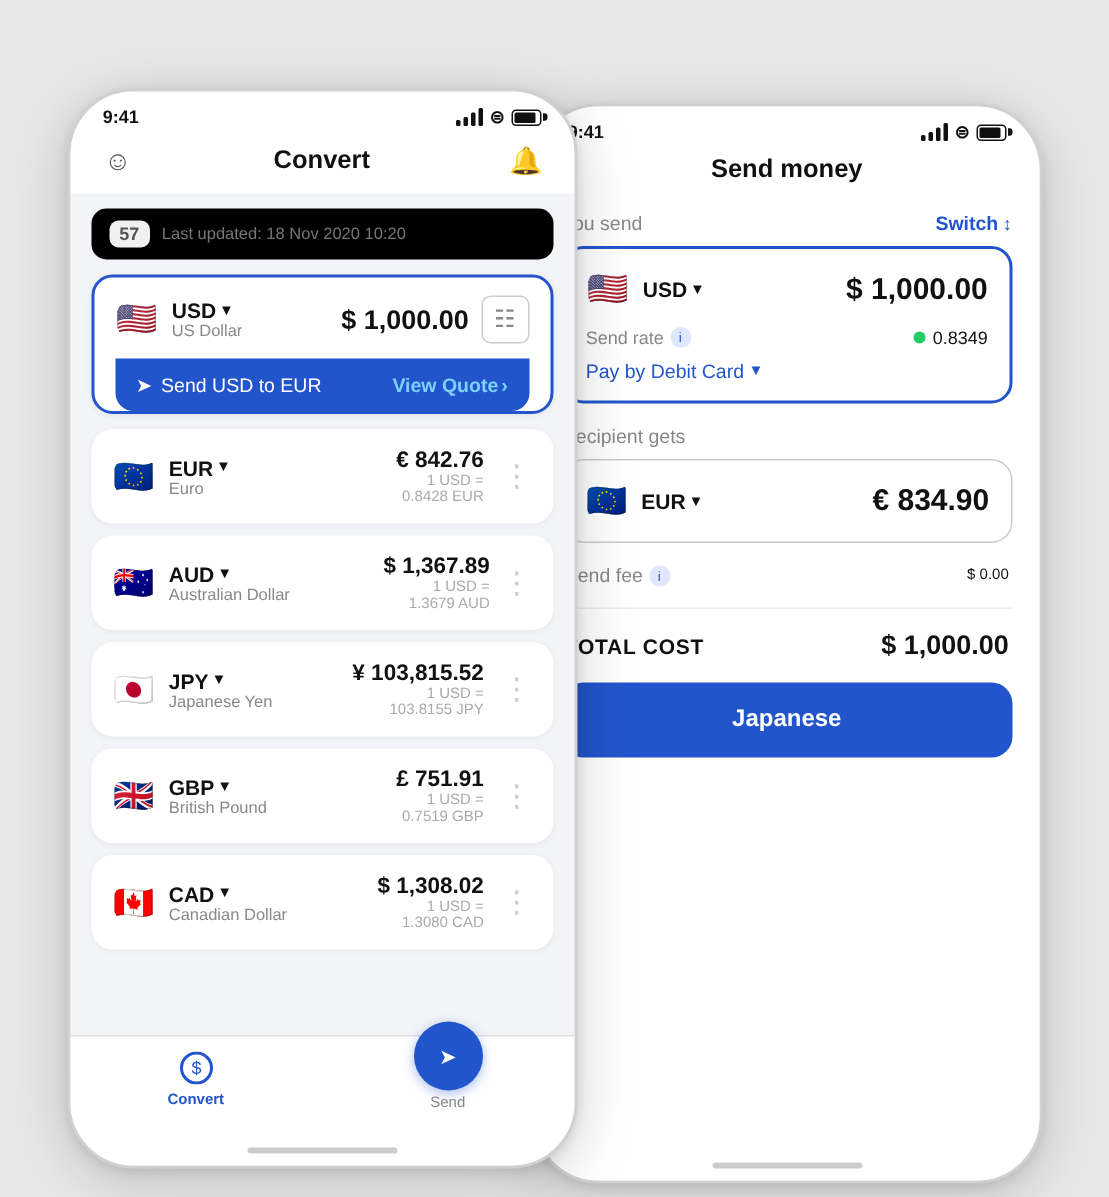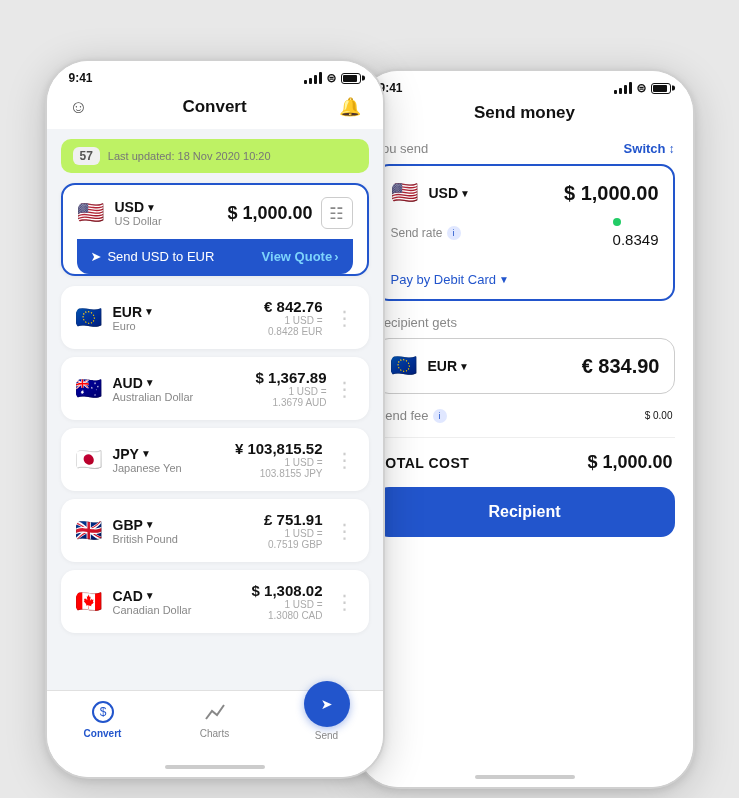--- a/index.html
+++ b/index.html
@@ -141,21 +141,21 @@
       color: #888;
     }
     .tab-label.active { color: #2255cc; font-weight: 600; }
     .tab-icon.active { color: #2255cc; }
     
     .update-bar {
       display: flex;
       align-items: center;
       gap: 8px;
       margin-bottom: 10px;
-      background: #bef264;
+      background: #000000;
       border-radius: 10px;
       padding: 8px 12px;
     }
     .update-badge {
       background: #f0f0f0;
       border-radius: 6px;
       padding: 2px 7px;
       font-size: 12px;
       font-weight: 600;
       color: #555;
@@ -288,30 +288,30 @@
       margin-bottom: 10px;
     }
     .amount-large {
       font-size: 20px; font-weight: 700; color: #111;
     }
     .send-rate-row {
       display: flex; justify-content: space-between; align-items: center;
       font-size: 12px; color: #888; margin-top: 6px;
     }
     .rate-value {
-      display: flex; gap: 5px;
-      font-size: 15px; color: #111; flex-direction: column;
+      display: flex; align-items: center; gap: 5px;
+      font-size: 12px; color: #111;
     }
     .green-dot {
       width: 8px; height: 8px; background: #22cc66; border-radius: 50%;
     }
     .pay-method {
       font-size: 13px; color: #2255cc; font-weight: 500;
       display: flex; align-items: center; gap: 3px;
-      margin-top: 24px;
+      margin-top: 8px;
     }
     .recipient-section-label {
       font-size: 13px; color: #888; margin-bottom: 8px;
     }
     .recipient-card {
       border: 1.5px solid #ccc;
       border-radius: 14px;
       padding: 12px 14px;
       display: flex;
       justify-content: space-between;
@@ -508,28 +508,20 @@
       <div class="tab-item">
         <div class="tab-icon active">
           <svg width="22" height="22" viewBox="0 0 22 22" fill="none">
             <circle cx="11" cy="11" r="10" stroke="#2255cc" stroke-width="2"></circle>
             <text x="11" y="15" text-anchor="middle" font-size="12" fill="#2255cc">$</text>
           </svg>
         </div>
         <span class="tab-label active">Convert</span>
       </div>
       <div class="tab-item">
-        <div class="tab-icon" style="color:#888">
-          <svg width="22" height="22" viewBox="0 0 22 22" fill="none">
-            <polyline points="2,18 8,10 13,14 20,4" stroke="#888" stroke-width="2" fill="none"></polyline>
-          </svg>
-        </div>
-        <span class="tab-label">Charts</span>
-      </div>
-      <div class="tab-item">
         <div class="tab-icon send-icon-circle">➤</div>
         <span class="tab-label">Send</span>
       </div>
     </div>
 
     <div class="home-indicator">
       <div class="home-bar"></div>
     </div>
   </div>
 
@@ -621,21 +613,21 @@
         <span class="fee-value">$ 0.00</span>
       </div>
 
       
       <div class="total-cost-row">
         <span class="total-label">TOTAL COST</span>
         <span class="total-value">$ 1,000.00</span>
       </div>
 
       
-      <button class="continue-btn">Recipient</button>
+      <button class="continue-btn">Japanese</button>
     </div>
 
     <div class="home-indicator">
       <div class="home-bar"></div>
     </div>
   </div>
 
 </div>
 
 </body></html>

